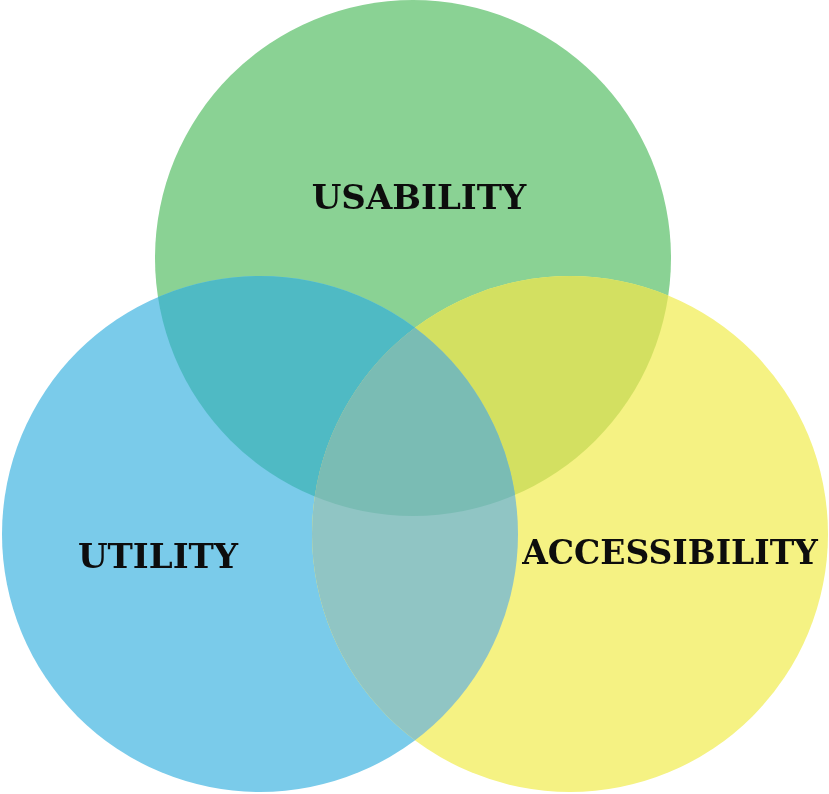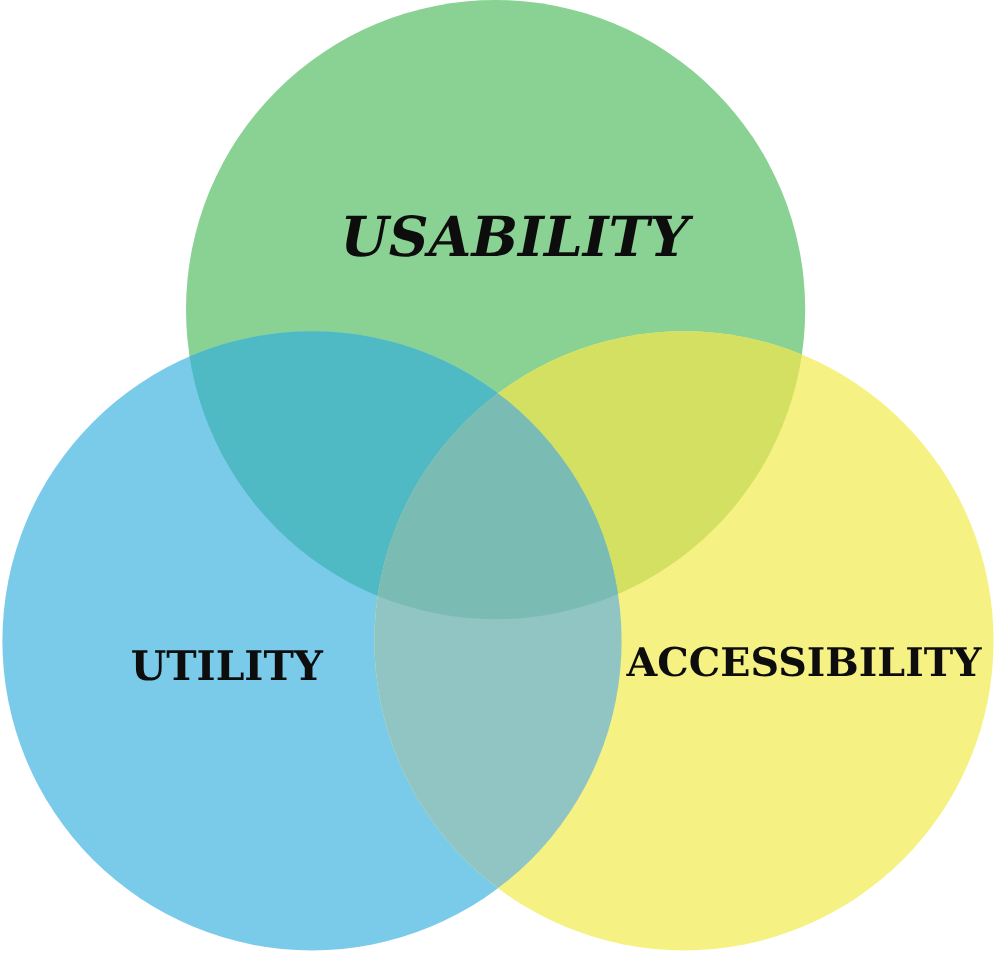--- a/index.html
+++ b/index.html
@@ -39,15 +39,15 @@
   <g clip-path="url(#clipB)">
     <circle cx="570" cy="534" r="258" fill="#90C5C4"></circle>
   </g>
   <g clip-path="url(#clipG)">
     <g clip-path="url(#clipB)">
       <circle cx="570" cy="534" r="258" fill="#7ABCB4"></circle>
     </g>
   </g>
 </svg>
 
-<div class="label" style="left:429px; top:197px; font-size:46px;font-style:italic;">USABILITY</div>
-<div class="label" style="left:158px; top:556px; font-size:34px;margin-left:31px;">UTILITY</div>
+<div class="label" style="left:419px; top:197px; font-size:34px;">USABILITY</div>
+<div class="label" style="left:158px; top:556px; font-size:34px;">UTILITY</div>
 <div class="label" style="left:670px; top:552px; font-size:33px;">ACCESSIBILITY</div>
 
 </body></html>

